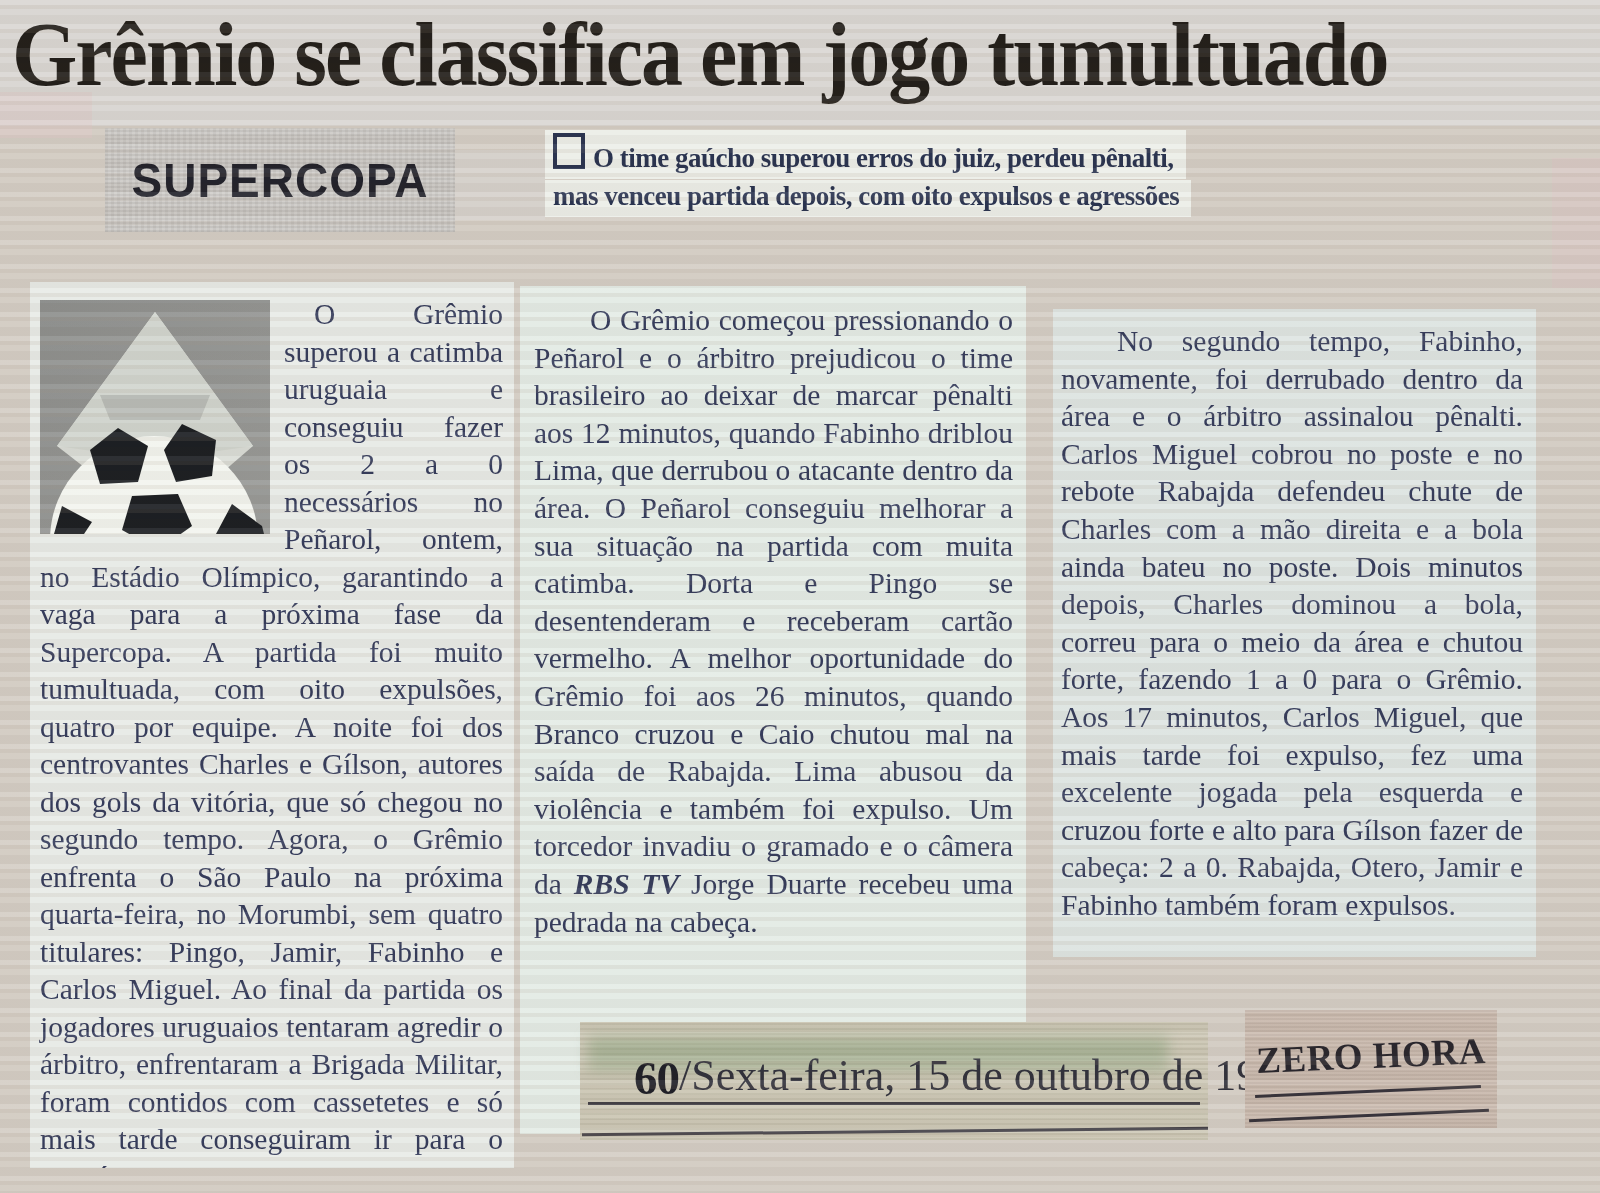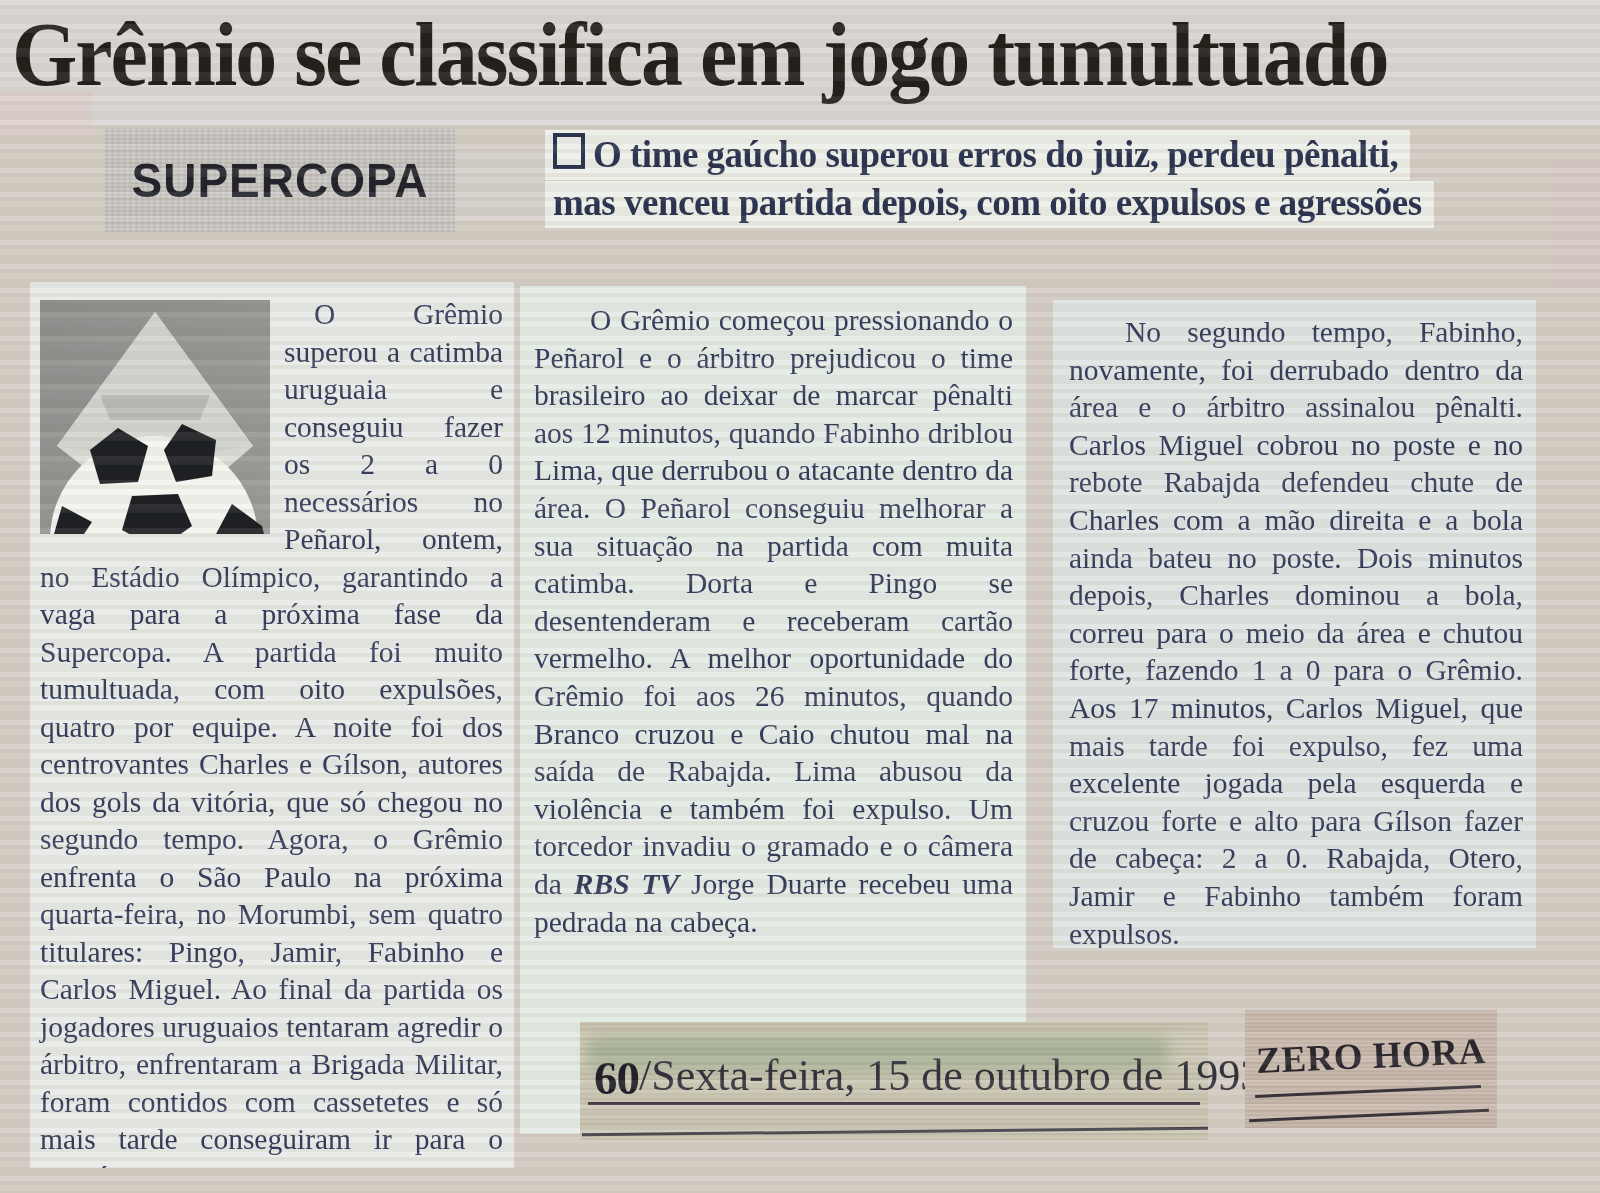--- a/index.html
+++ b/index.html
@@ -31,51 +31,51 @@
                      repeating-linear-gradient(90deg,rgba(0,0,0,.03) 0 3px,rgba(255,255,255,.05) 3px 6px);
     display:flex;align-items:center;justify-content:center;text-align:right;
   }
   .kicker{
     font-family:"Liberation Sans", sans-serif;font-weight:bold;font-size:46px;
     letter-spacing:1px;color:#16161f;transform:scaleY(1.05);
   }
   .deck{position:absolute;left:545px;top:130px;width:960px;z-index:2;line-height:1.0;}
   .deck-line{
     display:inline-block;background:var(--deck_bg,#eceee8);
-    font-weight:bold;font-size:37px;color:#1e2846;letter-spacing:-.5px;
+    font-weight:bold;font-size:27px;color:#1e2846;letter-spacing:-.5px;
     padding:3px 12px 7px 8px;margin-bottom:1px;white-space:nowrap;
   }
   .sq{
     display:inline-block;width:24px;height:28px;border:4px solid #1e2846;
     vertical-align:-2px;margin-right:8px;background:transparent;
   }
   .col{
     position:absolute;z-index:2;box-sizing:border-box;text-align:justify;
     color:var(--body_text,#2a3152);overflow:hidden;
   }
   .col p{margin:0;}
   .col1{left:30px;top:282px;width:484px;height:886px;background:var(--col1_bg,#e7eae6);padding:14px 11px 0 10px;font-size:29.5px;line-height:37.5px;}
   .col1 p{text-indent:30px;}
   .col2{left:520px;top:286px;width:506px;height:848px;background:var(--col2_bg,#e3ebe5);padding:16px 13px 0 14px;font-size:29.5px;line-height:37.6px;}
   .col2 p{text-indent:56px;}
-  .col3{left:1053px;top:300px;width:483px;height:648px;background:var(--col3_bg,#dde4e1);padding:14px 13px 0 16px;font-size:29.5px;line-height:37.6px;}
+  .col3{left:1053px;top:309px;width:483px;height:648px;background:var(--col3_bg,#dde4e1);padding:14px 13px 0 8px;font-size:29.5px;line-height:37.6px;}
   .col3 p{text-indent:56px;}
   .rbs{font-weight:bold;font-style:italic;}
   .logo{float:left;width:230px;height:234px;margin:4px 14px 4px 0;}
   .date-strip{
     position:absolute;left:580px;top:1022px;width:628px;height:118px;z-index:2;
     background:var(--strip_bg,#c9c4b0);
     background-image:repeating-linear-gradient(0deg,rgba(0,0,0,.04) 0 2px,rgba(255,255,255,.06) 2px 5px);
   }
   .date-smudge{
     position:absolute;left:8px;top:14px;width:580px;height:34px;
     background:rgba(110,145,100,.38);filter:blur(7px);
   }
   .date-line{position:absolute;left:14px;top:28px;white-space:nowrap;color:#20202c;}
-  .pgnum{font-size:47px;font-weight:bold;color:#13131b;letter-spacing:-1px;vertical-align:-4px;}
+  .pgnum{font-size:47px;font-weight:bold;color:#13131b;letter-spacing:-1px;vertical-align:-4px;margin-left:40px;}
   .daterest{font-size:44px;color:#262631;}
   .rule1{position:absolute;left:8px;right:8px;top:80px;height:3px;background:#38353c;}
   .rule2{position:absolute;left:2px;right:0px;top:108px;height:3px;background:#38353c;transform:rotate(-.6deg);}
   .zh-box{
     position:absolute;left:1245px;top:1010px;width:252px;height:118px;z-index:2;
     background:var(--zerohora_bg,#c7b6aa);
     background-image:repeating-linear-gradient(0deg,rgba(0,0,0,.04) 0 2px,rgba(255,255,255,.05) 2px 4px);
   }
   .zh-text{
     position:absolute;left:0;right:0;top:24px;text-align:center;

